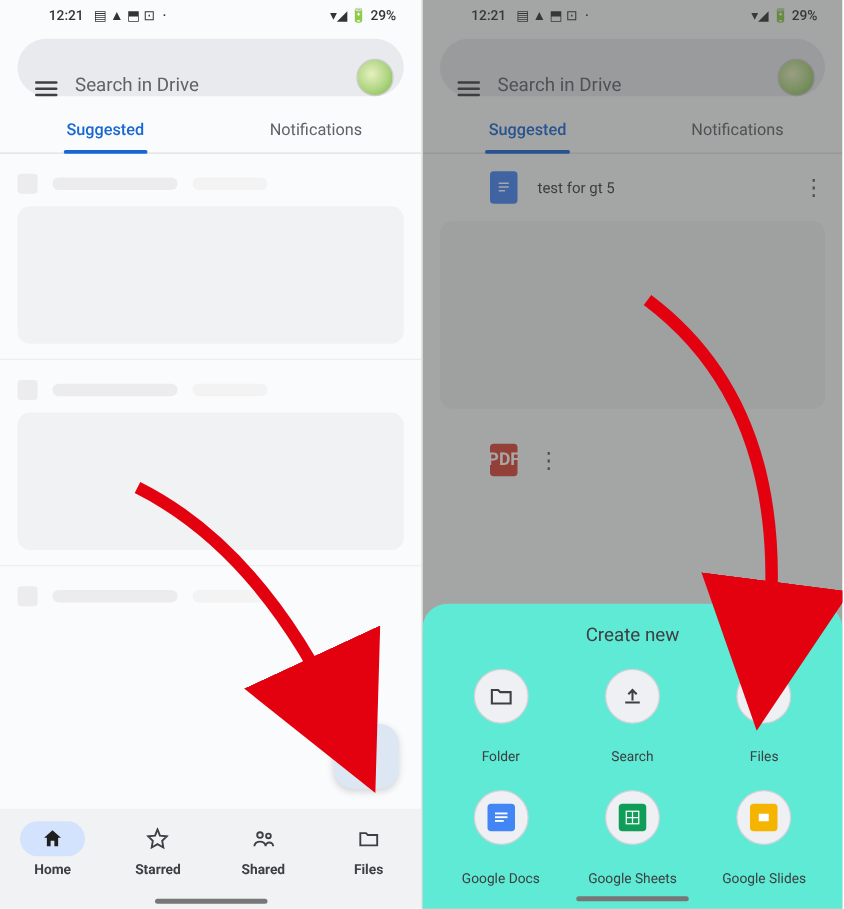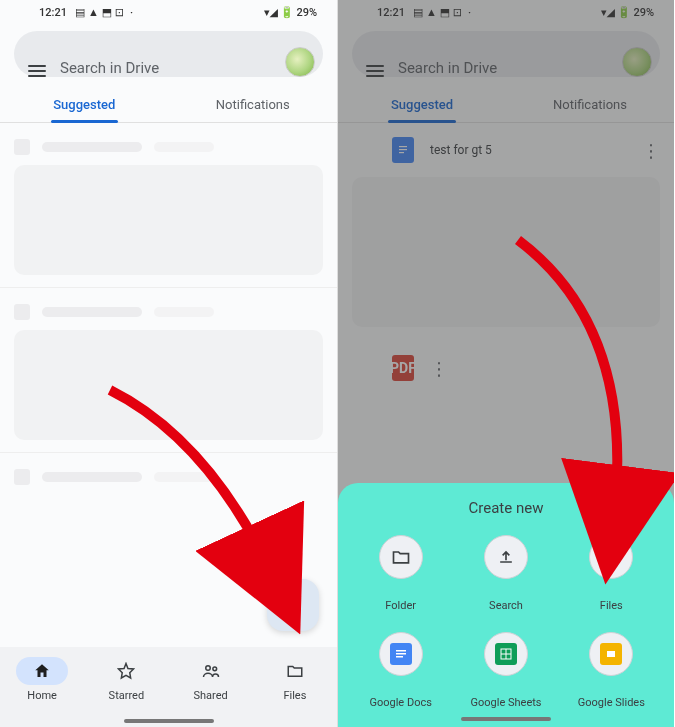--- a/index.html
+++ b/index.html
@@ -64,21 +64,21 @@
     font-size:26px; color:#222;
   }
 
   
   .bottomnav {
     position:absolute; bottom:0; left:0; right:0;
     height:80px; background:#f1f2f4;
     display:flex; justify-content:space-around; align-items:flex-start;
     padding-top:10px;
   }
-  .navitem{display:flex; flex-direction:column; align-items:center; gap:4px; font-size:11px; color:#3c4043;}
+  .navitem{display:flex; flex-direction:column; align-items:center; gap:4px; font-size:11px; color:#3c4043;font-weight:bold;}
   .navpill{width:52px; height:28px; border-radius:14px; display:flex; align-items:center; justify-content:center;}
   .navitem.active .navpill{background:#d3e3fd;}
   .handle{position:absolute; bottom:4px; left:50%; transform:translateX(-50%); width:90px; height:4px; background:#777; border-radius:2px;}
 
   
   .scrim{position:absolute; inset:0; background:rgba(60,60,60,0.45);}
   .file-row{display:flex; align-items:center; padding:14px 14px; gap:16px;}
   .file-ico{width:22px; height:26px; border-radius:3px; display:flex; align-items:center; justify-content:center; font-size:14px; font-weight:bold; color:#fff;margin-left:40px;}
   .doc-ico{background:#4285f4;}
   .pdf-ico{background:#db4437;}

